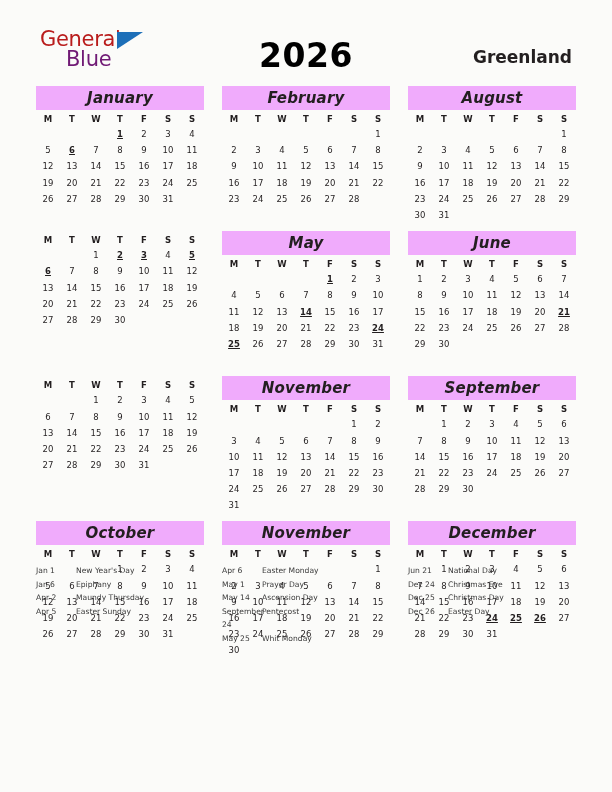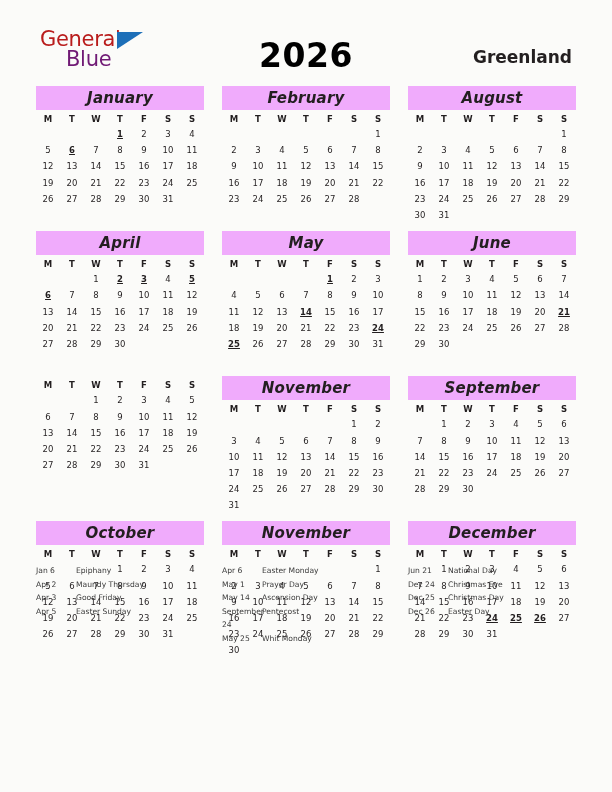--- a/index.html
+++ b/index.html
@@ -381,21 +381,20 @@
             <td class="empty"></td>
             <td class="empty"></td>
             <td class="empty"></td>
             <td class="empty"></td>
             <td class="empty"></td>
           </tr>
         </tbody>
       </table>
     </div>
     <div class="month">
-      <div class="month-name">April</div>
       <table class="month-table">
         <thead>
           <tr>
             <th>M</th>
             <th>T</th>
             <th>W</th>
             <th>T</th>
             <th>F</th>
             <th>S</th>
             <th>S</th>
@@ -1032,30 +1031,30 @@
             <td class="empty"></td>
           </tr>
         </tbody>
       </table>
     </div>
   </div>
 
 <div class="legend">
     <div class="legend-col">
       <div class="legend-row">
+        <span class="legend-date">Jan 1</span>
+        <span class="legend-name">New Year's Day</span>
+      </div>
+      <div class="legend-row">
         <span class="legend-date">Jan 6</span>
         <span class="legend-name">Epiphany</span>
       </div>
       <div class="legend-row">
         <span class="legend-date">Apr 2</span>
         <span class="legend-name">Maundy Thursday</span>
-      </div>
-      <div class="legend-row">
-        <span class="legend-date">Apr 3</span>
-        <span class="legend-name">Good Friday</span>
       </div>
       <div class="legend-row">
         <span class="legend-date">Apr 5</span>
         <span class="legend-name">Easter Sunday</span>
       </div>
     </div>
     <div class="legend-col">
       <div class="legend-row">
         <span class="legend-date">Apr 6</span>
         <span class="legend-name">Easter Monday</span>

